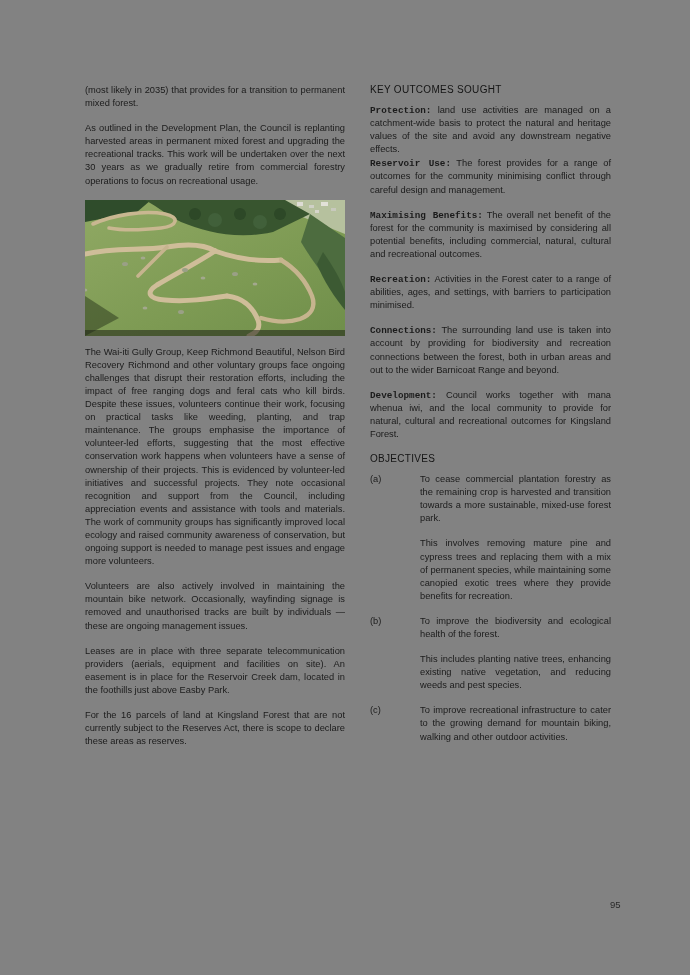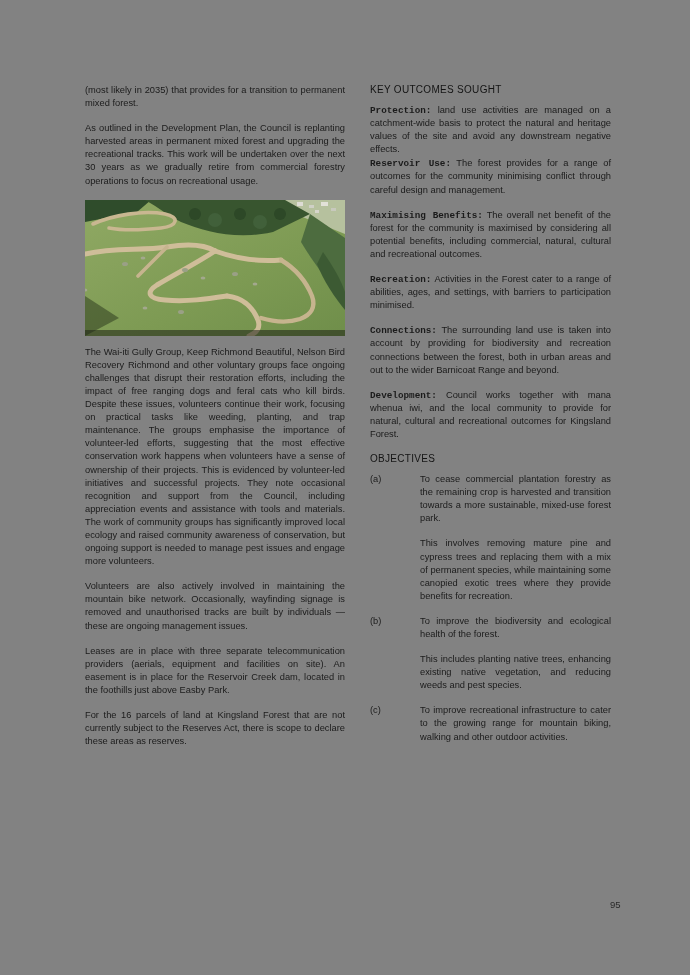--- a/index.html
+++ b/index.html
@@ -163,20 +163,20 @@
       <div class="obj-marker">(b)</div>
       <div class="obj-body">
         <p class="body-text">To improve the biodiversity and ecological health of the forest.</p>
         <p class="body-text obj-detail">This includes planting native trees, enhancing existing native vegetation, and reducing weeds and pest species.</p>
       </div>
     </div>
 
     <div class="obj-item">
       <div class="obj-marker">(c)</div>
       <div class="obj-body">
-        <p class="body-text">To improve recreational infrastructure to cater to the growing range for mountain biking, walking and other outdoor activities.</p>
+        <p class="body-text">To improve recreational infrastructure to cater to the growing demand for mountain biking, walking and other outdoor activities.</p>
       </div>
     </div>
   </div>
 
   <div class="page-number">95</div>
 
 </div>
 
 </body></html>

